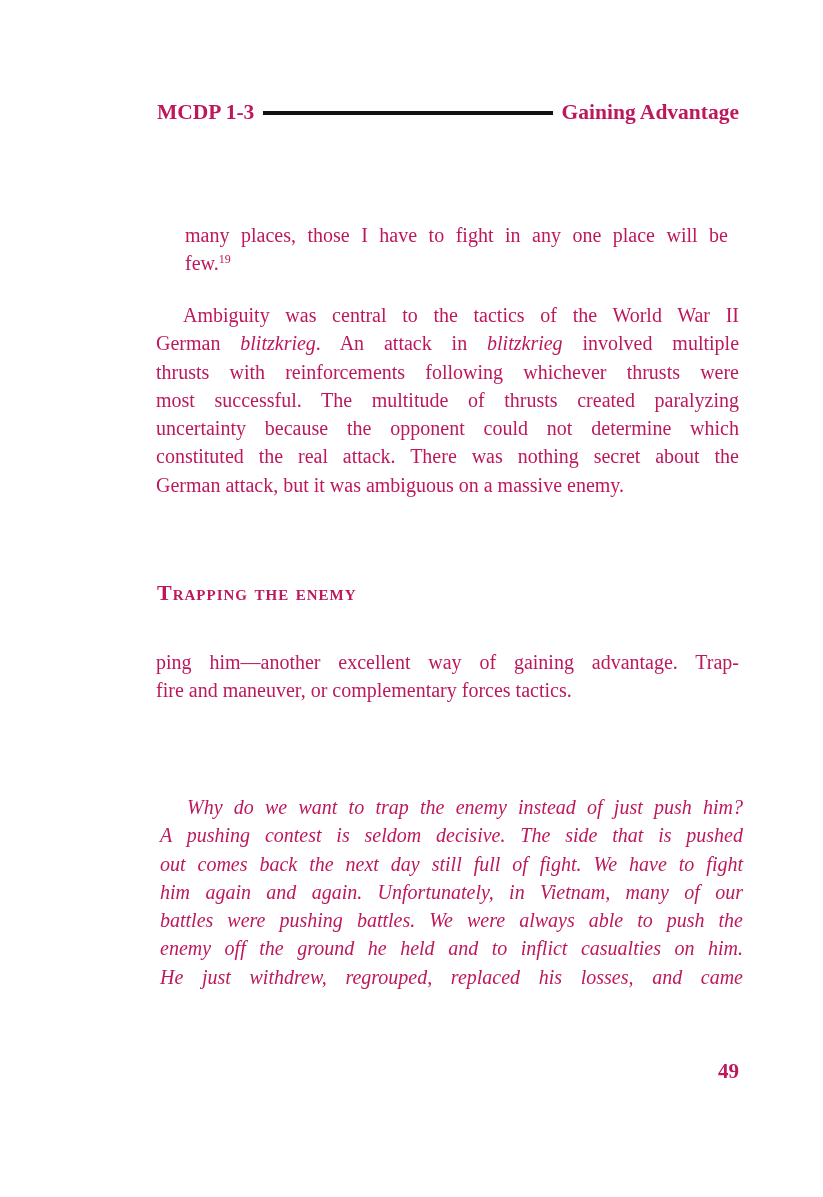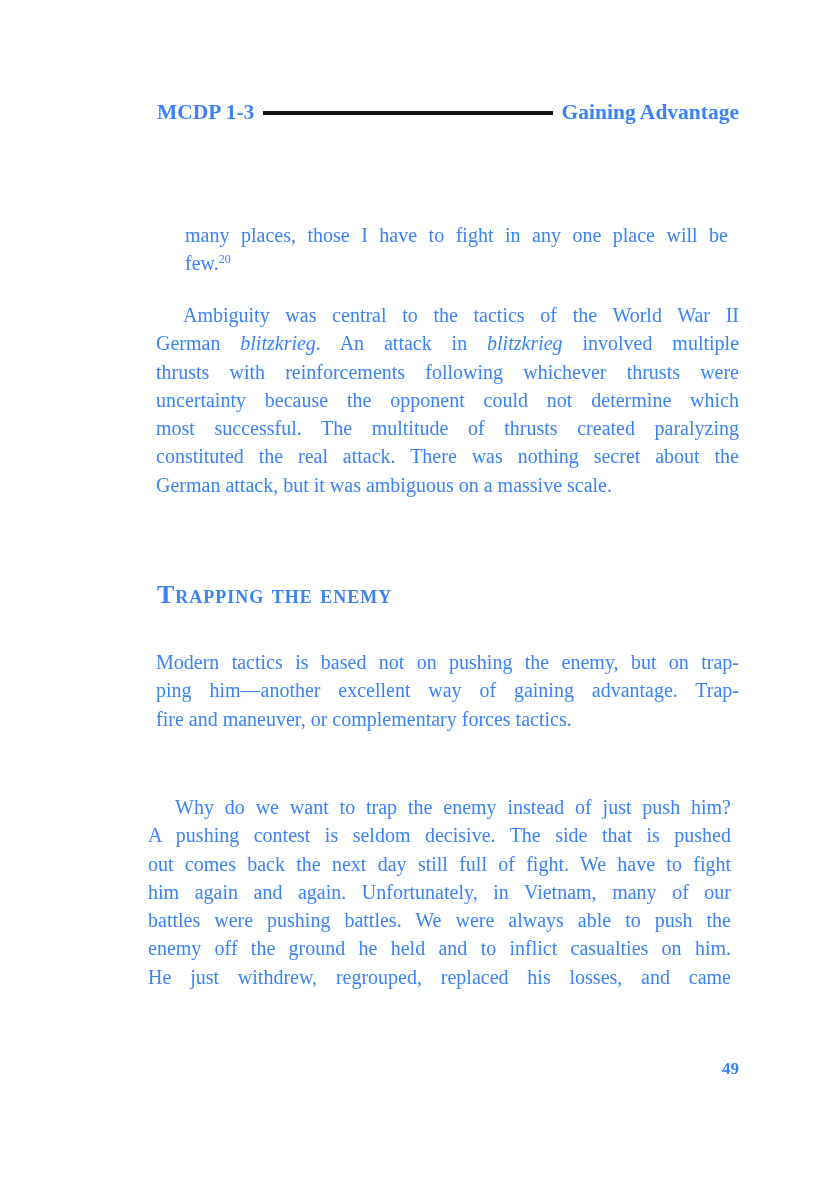--- a/index.html
+++ b/index.html
@@ -2,21 +2,21 @@
 <html><head>
 <meta charset="utf-8">
 <style>
   * { margin: 0; padding: 0; box-sizing: border-box; }
   html, body { background: #ffffff; }
   .page {
     position: relative;
     width: 823px;
     height: 1197px;
     background: #ffffff;
-    color: #3b82f6;
+    color: #be185d;
     font-family: "Liberation Serif", "DejaVu Serif", serif;
     overflow: hidden;
   }
 
   
   .running-header {
     position: absolute;
     left: 157px;
     top: 100px;
     width: 582px;
@@ -45,39 +45,39 @@
   .indent-first .line:first-child { text-indent: 27px; }
 
   .p-quote {
     left: 185px;
     top: 222px;
     width: 543px;
     line-height: 27.5px;
   }
   .p-ambiguity { left: 156px; top: 301px; width: 583px; }
   .p-trap     { left: 156px; top: 648px; width: 583px; }
-  .p-why      { left: 148px; top: 793px; width: 583px; }
+  .p-why      { left: 160px; top: 793px; width: 583px; font-style: italic; }
 
   .section-heading {
     position: absolute;
     left: 157px;
     top: 580px;
-    font-size: 26px;
+    font-size: 22px;
     font-weight: bold;
     font-variant: small-caps;
     letter-spacing: 1px;
     white-space: nowrap;
     text-align: right;
   }
 
   .page-number {
     position: absolute;
     right: 84px;
     top: 1059px;
-    font-size: 17px;
+    font-size: 21px;
     font-weight: bold;
   }
 
   sup {
     font-size: 12px;
     line-height: 0;
     vertical-align: baseline;
     position: relative;
     top: -7px;
   }
@@ -89,37 +89,36 @@
 <div class="page">
 
   <header class="running-header">
     <span>MCDP 1-3</span>
     <span class="hdr-rule"></span>
     <span>Gaining Advantage</span>
   </header>
 
   <section class="para p-quote">
       <div class="line"><span>many places, those I have to fight in any one place will be</span></div>
-      <div class="line line-last"><span>few.</span><sup>20</sup></div>
+      <div class="line line-last"><span>few.</span><sup>19</sup></div>
     </section>
 
   <section class="para p-ambiguity indent-first">
       <div class="line"><span>Ambiguity was central to the tactics of the World War II</span></div>
       <div class="line"><span>German </span><i>blitzkrieg</i><span>. An attack in </span><i>blitzkrieg</i><span> involved multiple</span></div>
       <div class="line"><span>thrusts with reinforcements following whichever thrusts were</span></div>
+      <div class="line"><span>most successful. The multitude of thrusts created paralyzing</span></div>
       <div class="line"><span>uncertainty because the opponent could not determine which</span></div>
-      <div class="line"><span>most successful. The multitude of thrusts created paralyzing</span></div>
       <div class="line"><span>constituted the real attack. There was nothing secret about the</span></div>
-      <div class="line line-last"><span>German attack, but it was ambiguous on a massive scale.</span></div>
+      <div class="line line-last"><span>German attack, but it was ambiguous on a massive enemy.</span></div>
     </section>
 
   <h2 class="section-heading">Trapping the enemy</h2>
 
   <section class="para p-trap">
-      <div class="line"><span>Modern tactics is based not on pushing the enemy, but on trap-</span></div>
       <div class="line"><span>ping him—another excellent way of gaining advantage. Trap-</span></div>
       <div class="line line-last"><span>fire and maneuver, or complementary forces tactics.</span></div>
     </section>
 
   <section class="para p-why indent-first">
       <div class="line"><span>Why do we want to trap the enemy instead of just push him?</span></div>
       <div class="line"><span>A pushing contest is seldom decisive. The side that is pushed</span></div>
       <div class="line"><span>out comes back the next day still full of fight. We have to fight</span></div>
       <div class="line"><span>him again and again. Unfortunately, in Vietnam, many of our</span></div>
       <div class="line"><span>battles were pushing battles. We were always able to push the</span></div>

